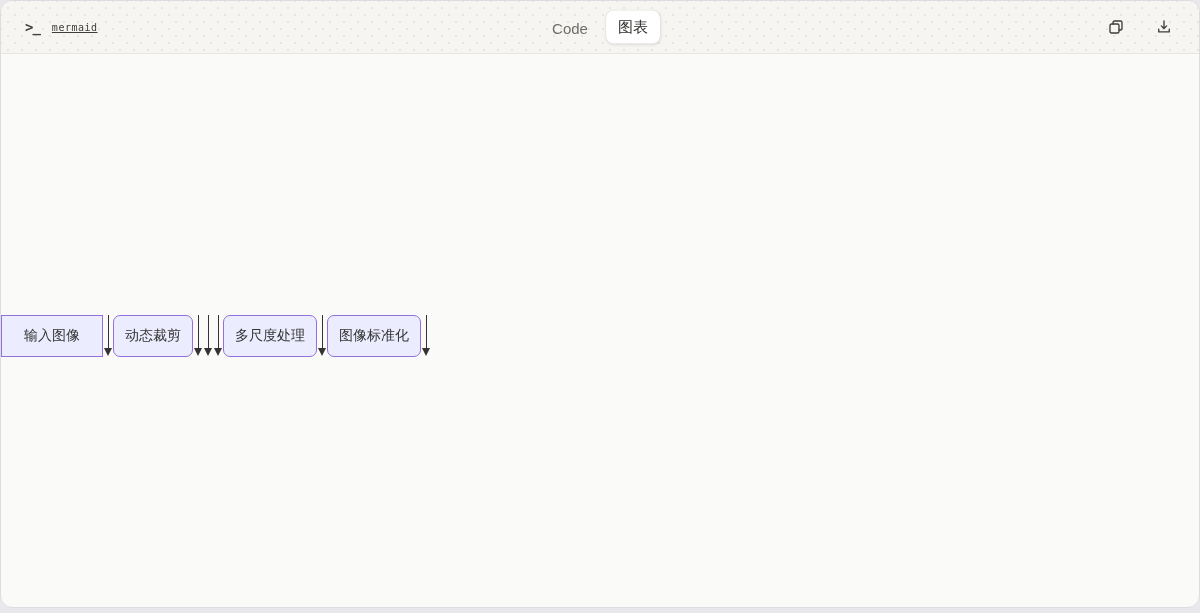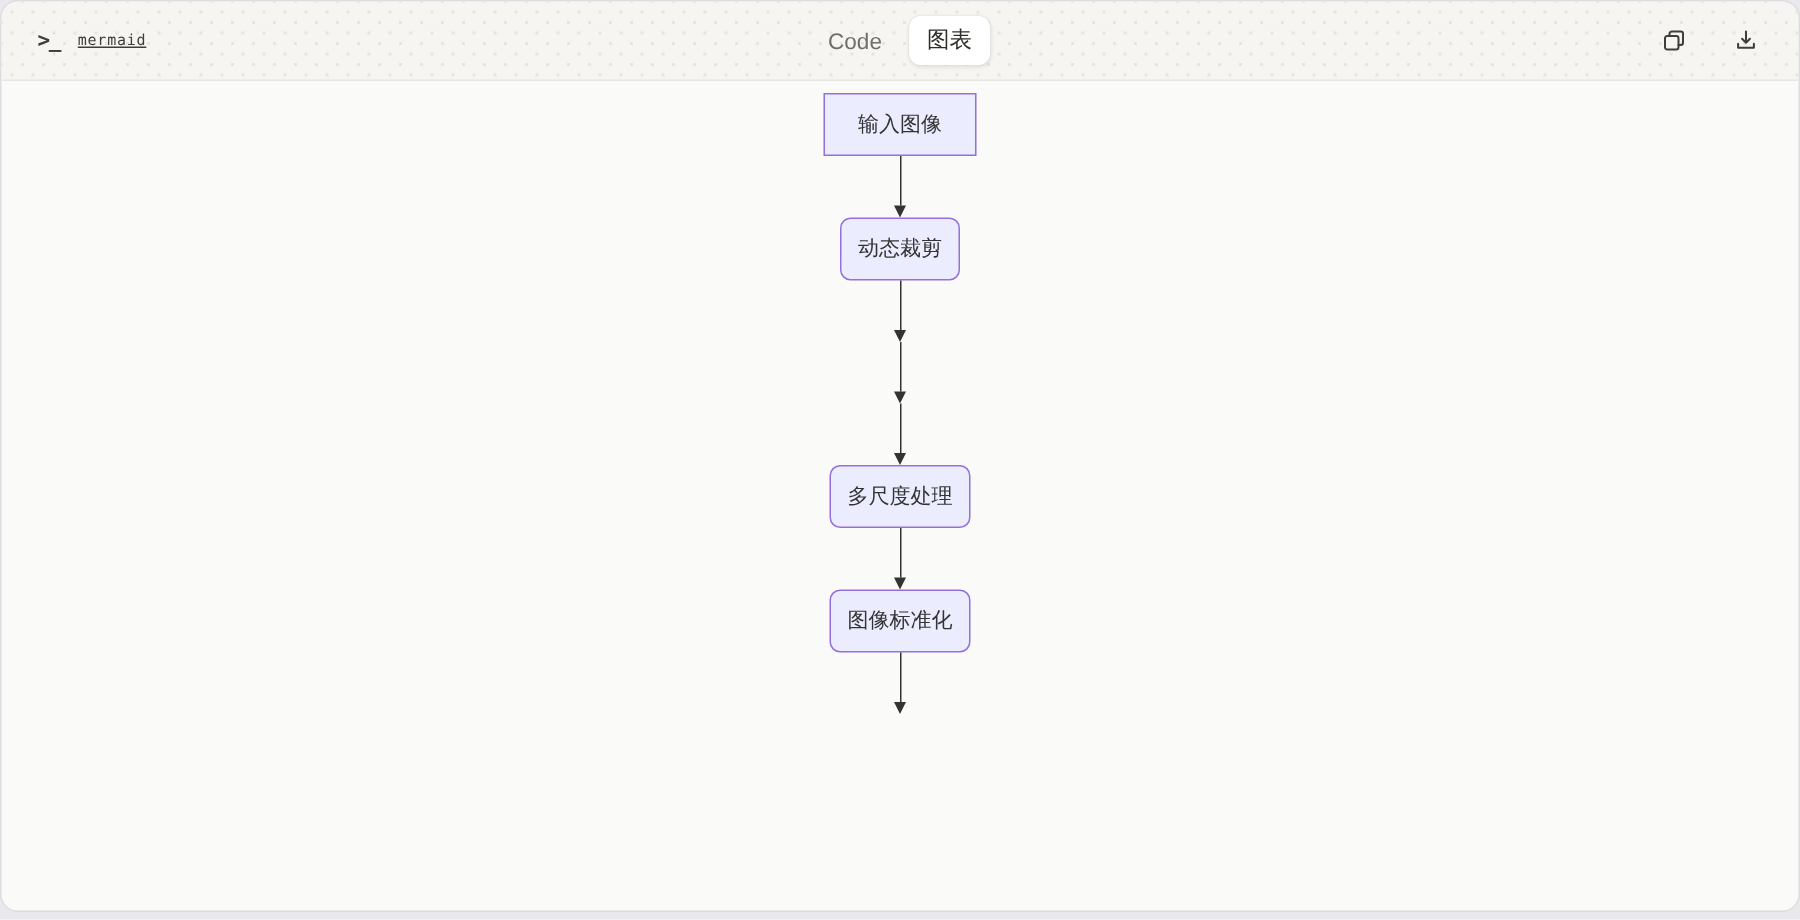--- a/index.html
+++ b/index.html
@@ -60,21 +60,21 @@
   }
   .header-right { display:flex; align-items:center; gap:26px; }
   .icon-btn {
     width:22px; height:22px; display:flex; align-items:center;
     justify-content:center; cursor:pointer; color:#3f3e3a; background:none; border:none;
   }
   .icon-btn svg { width:18px; height:18px; stroke:#3f3e3a; fill:none; stroke-width:1.8; stroke-linecap:round; stroke-linejoin:round; }
   
   .content {
     height:555px;
-    display:flex; flex-direction:column; align-items:center;
+    display:flex; flex-direction:row; align-items:center;
     padding-top:8px;
   }
   .node {
     height:42px;
     display:inline-flex; align-items:center; justify-content:center;
     background:#ECECFF;
     border:1px solid #9370DB;
     color:#333333;
     font-size:14px;
     white-space:nowrap;

